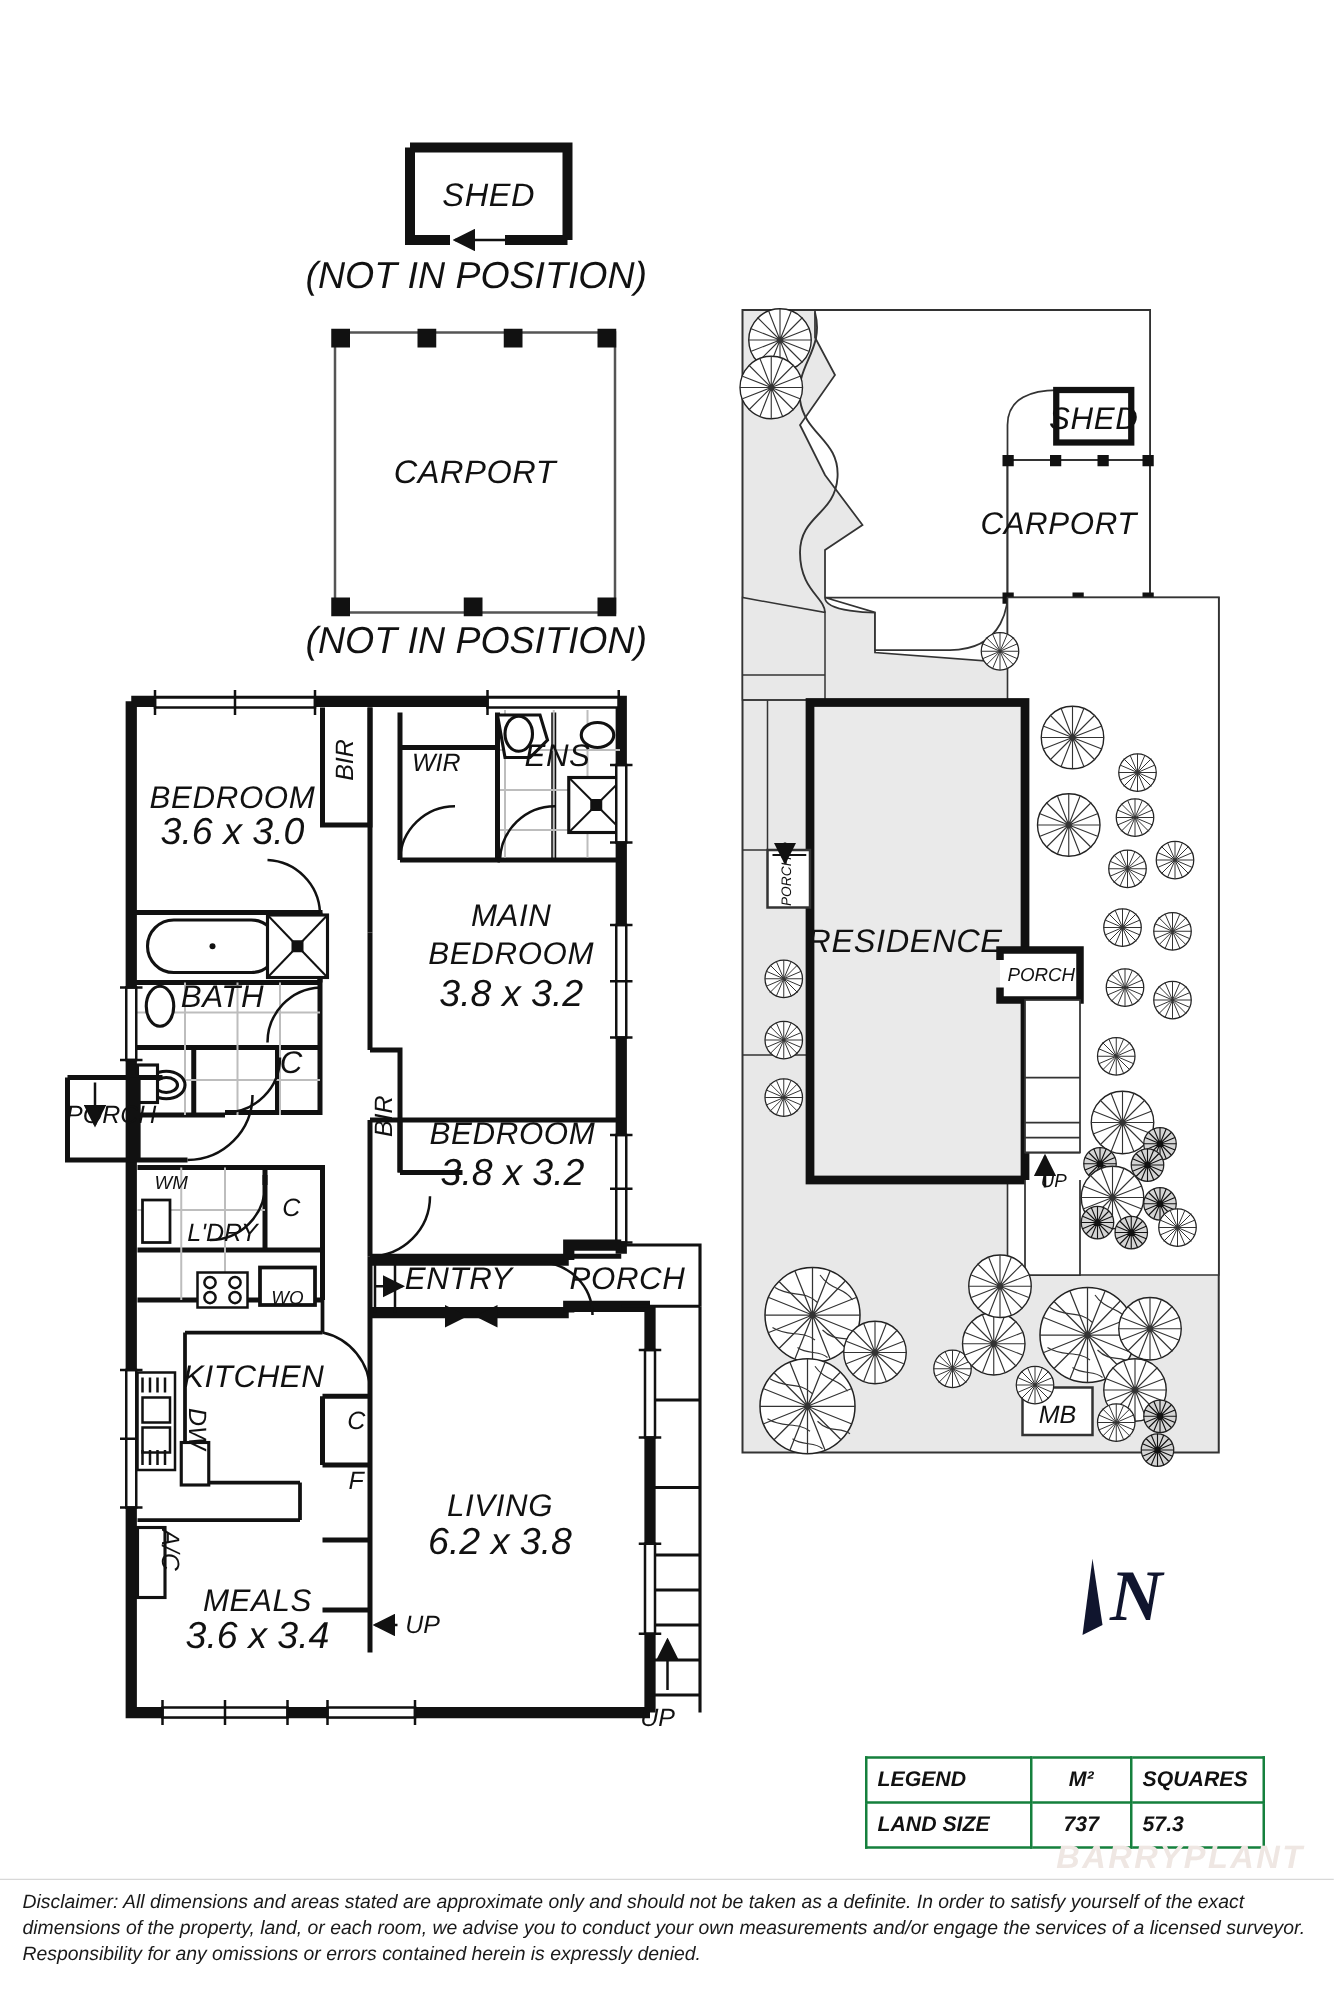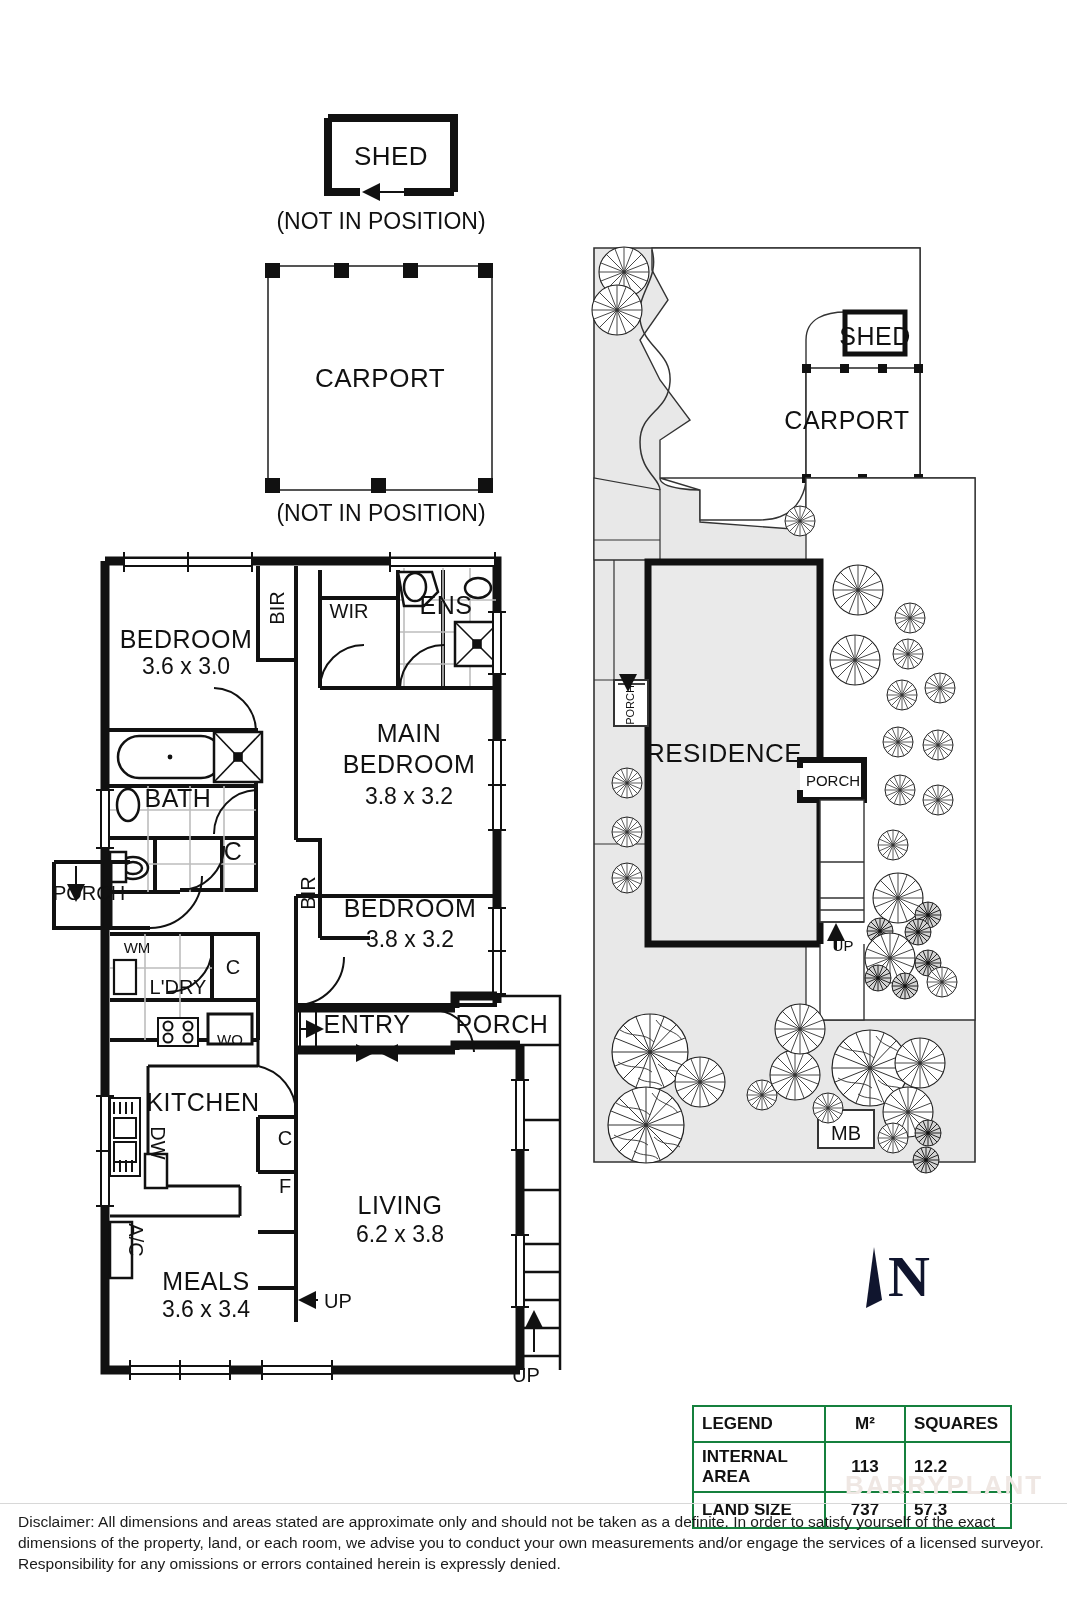--- a/index.html
+++ b/index.html
@@ -1,27 +1,27 @@
 <!DOCTYPE html>
 <html><head>
 <meta charset="utf-8">
 <style>
   html,body{margin:0;padding:0;background:#fff;}
   body{
     width:1067px;height:1600px;position:relative;overflow:hidden;
     font-family:"Liberation Sans", sans-serif;color:#111;
   }
-  .stage{position:absolute;inset:0;}
+  .stage{position:absolute;inset:0;font-style:italic;}
   svg.plan{position:absolute;left:0;top:0;width:1067px;height:1600px;}
 
   
   .lbl{position:absolute;white-space:nowrap;color:#111;}
   .c{transform:translate(-50%,-50%);}
   .room-name{font-size:25px;letter-spacing:.5px;}
-  .room-dim{font-size:23px;}
+  .room-dim{font-size:30px;}
   .small-name{font-size:20px;}
   .tiny{font-size:15px;}
   .micro{font-size:11px;}
   .big-name{font-size:26px;letter-spacing:.5px;}
   .vert{writing-mode:vertical-rl;transform:translate(-50%,-50%) rotate(180deg);}
   .vert-d{writing-mode:vertical-rl;transform:translate(-50%,-50%);}
 
   
   .legend{
     position:absolute;left:692px;top:1405px;width:320px;
@@ -534,25 +534,20 @@
   <div class="north-n">N</div>
 
   <table class="legend">
     <tbody>
         <tr>
       <th>LEGEND</th>
       <th class="num">M²</th>
       <th class="sq">SQUARES</th>
     </tr>
     <tr>
-      <td>INTERNAL AREA</td>
-      <td class="num">113</td>
-      <td class="sq">12.2</td>
-    </tr>
-    <tr>
       <td>LAND SIZE</td>
       <td class="num">737</td>
       <td class="sq">57.3</td>
     </tr>
   </tbody>
     </table>
 
   <div class="hr-top"></div>
   <div class="watermark">BARRYPLANT</div>
   <div class="disclaimer">Disclaimer: All dimensions and areas stated are approximate only and should not be taken as a definite. In order to satisfy yourself of the exact dimensions of the property, land, or each room, we advise you to conduct your own measurements and/or engage the services of a licensed surveyor. Responsibility for any omissions or errors contained herein is expressly denied.</div>

